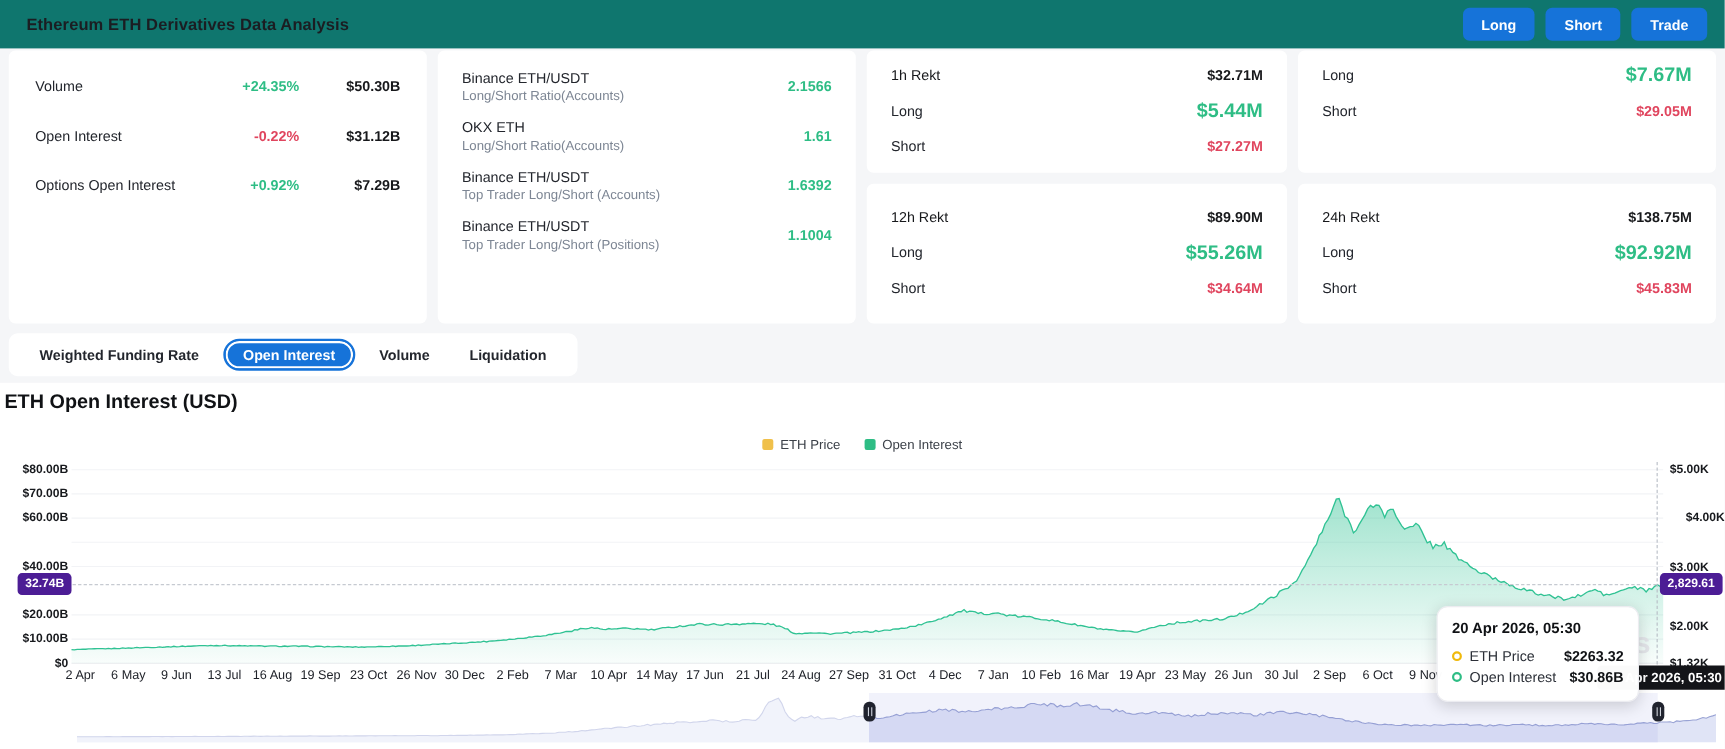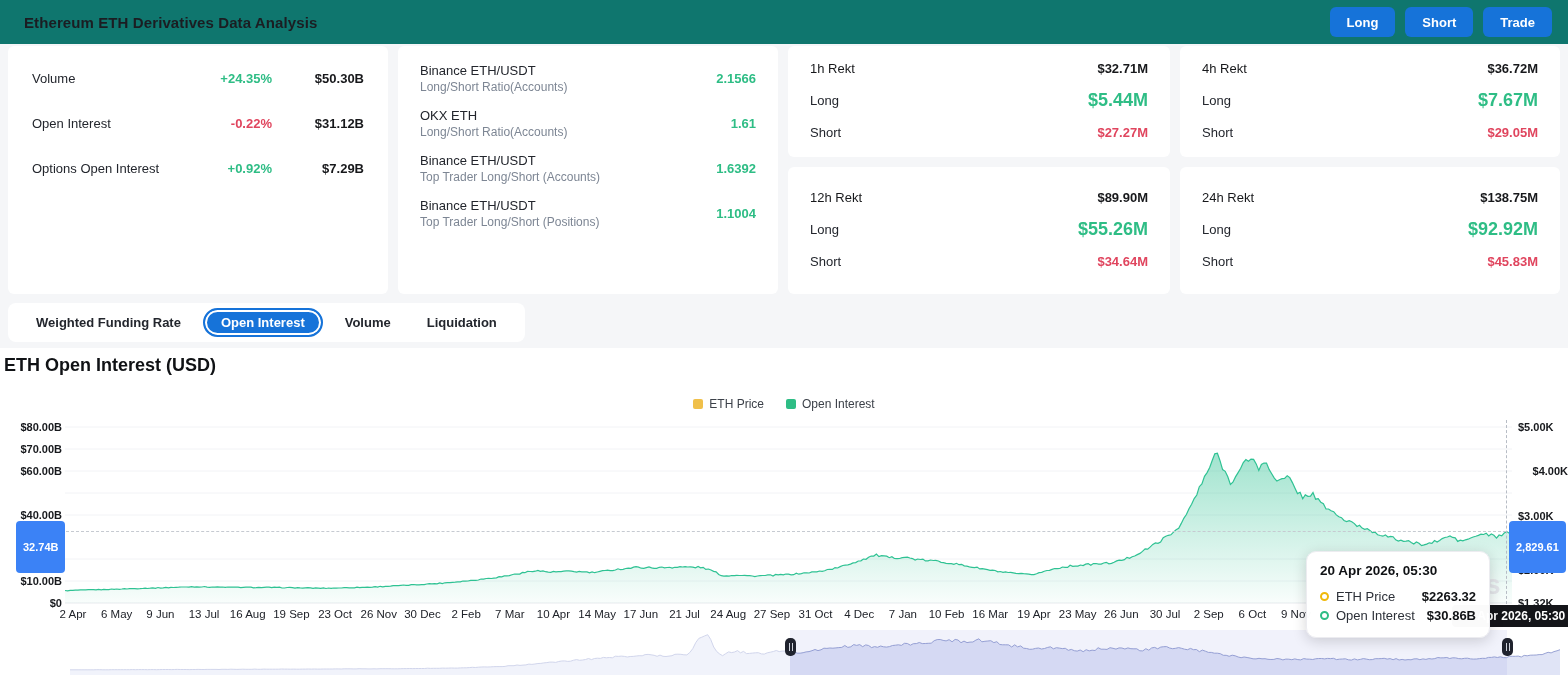--- a/index.html
+++ b/index.html
@@ -56,21 +56,21 @@
   #nav-svg  { position:absolute; left:70px; top:282px; }
 
   .ytick { position:absolute; font-size:11px; font-weight:700; color:#17191d; transform:translateY(-50%); }
   .ytick.left { left:0; width:62px; text-align:right; }
   .ytick.right { left:1518px; width:50px; text-align:left; }
   .xtick { position:absolute; top:260px; transform:translateX(-50%); font-size:11.5px; font-weight:500; color:#20232a; white-space:nowrap; }
 
   .crosshair-v { position:absolute; left:1506px; top:72px; height:184px; width:0; border-left:1px dashed #b7bcc5; z-index:2; }
   .crosshair-h { position:absolute; left:66px; top:183px; width:1440px; height:0; border-top:1px dashed #c6cad1; z-index:2; }
 
-  .axis-badge { position:absolute; background:#3b82f6; color:#fff; font-size:11px; font-weight:700; border-radius:4px; padding:20px 7px; z-index:3; white-space:nowrap; }
+  .axis-badge { position:absolute; background:#4c1d95; color:#fff; font-size:11px; font-weight:700; border-radius:4px; padding:4px 7px; z-index:3; white-space:nowrap; }
   #badge-left { left:16px; top:173px; }
   #badge-right { left:1509px; top:173px; }
   #badge-time { position:absolute; left:1452px; top:257px; background:#141519; color:#fff; font-size:12px; font-weight:700; border-radius:4px; padding:4px 9px; z-index:4; white-space:nowrap; }
 
   .watermark { position:absolute; left:1368px; top:222px; font-size:27px; font-weight:700; color:#e3e5e9; z-index:1; letter-spacing:1px; }
 
   .tooltip { position:absolute; left:1306px; top:203px; width:184px; background:rgba(255,255,255,0.98); border:1px solid #ececf0; border-radius:10px; box-shadow:0 3px 14px rgba(20,22,30,0.18); padding:11px 13px 12px; z-index:6; }
   .tooltip-time { font-size:13.5px; font-weight:700; color:#101215; margin-bottom:9px; }
   .tooltip-row { display:flex; align-items:center; gap:7px; font-size:13px; color:#2c3038; height:19px; }
   .tooltip-dot { width:9px; height:9px; border-radius:50%; background:#fff; border:2.5px solid; flex:none; }
@@ -167,24 +167,20 @@
   <div class="rekt-row">
       <span class="rekt-sub">Long</span>
       <span class="rekt-long">$55.26M</span>
     </div>
   <div class="rekt-row">
       <span class="rekt-sub">Short</span>
       <span class="rekt-short">$34.64M</span>
     </div>
 </div>
 <div class="card" id="card-rekt-4h">
-  <div class="rekt-row">
-      <span class="rekt-title">4h Rekt</span>
-      <span class="rekt-total">$36.72M</span>
-    </div>
   <div class="rekt-row">
       <span class="rekt-sub">Long</span>
       <span class="rekt-long">$7.67M</span>
     </div>
   <div class="rekt-row">
       <span class="rekt-sub">Short</span>
       <span class="rekt-short">$29.05M</span>
     </div>
 </div>
 <div class="card" id="card-rekt-24h">

